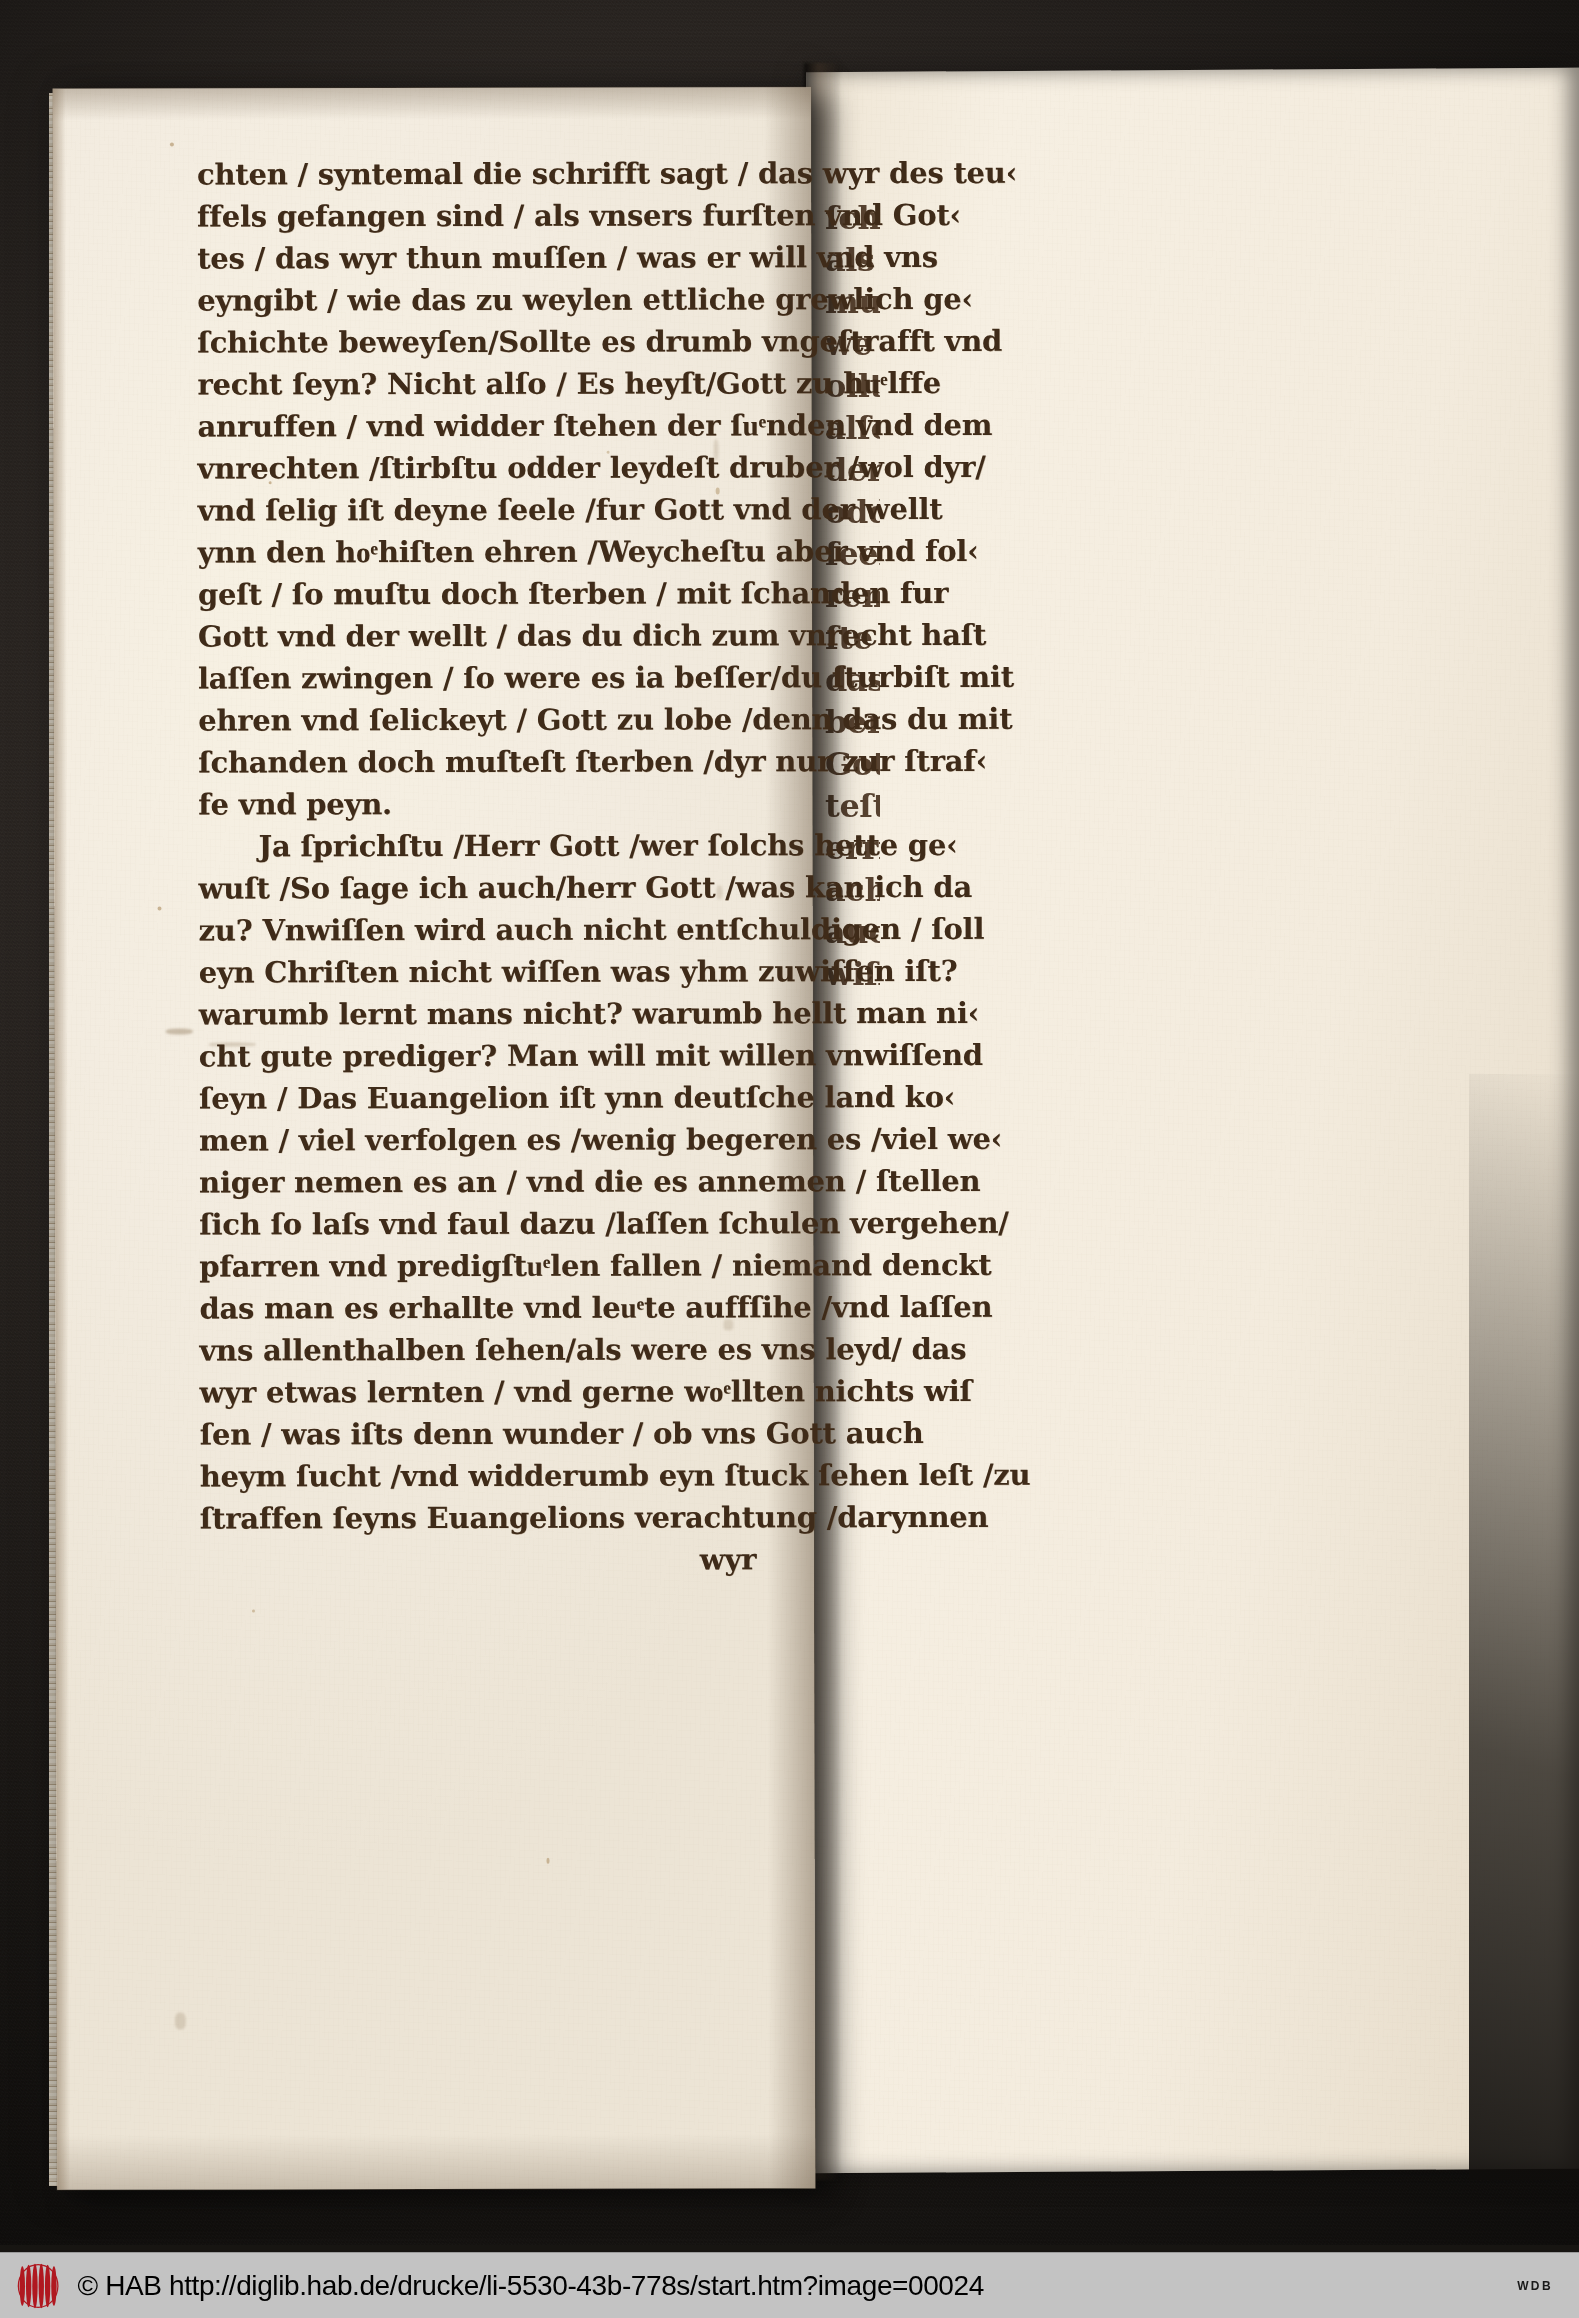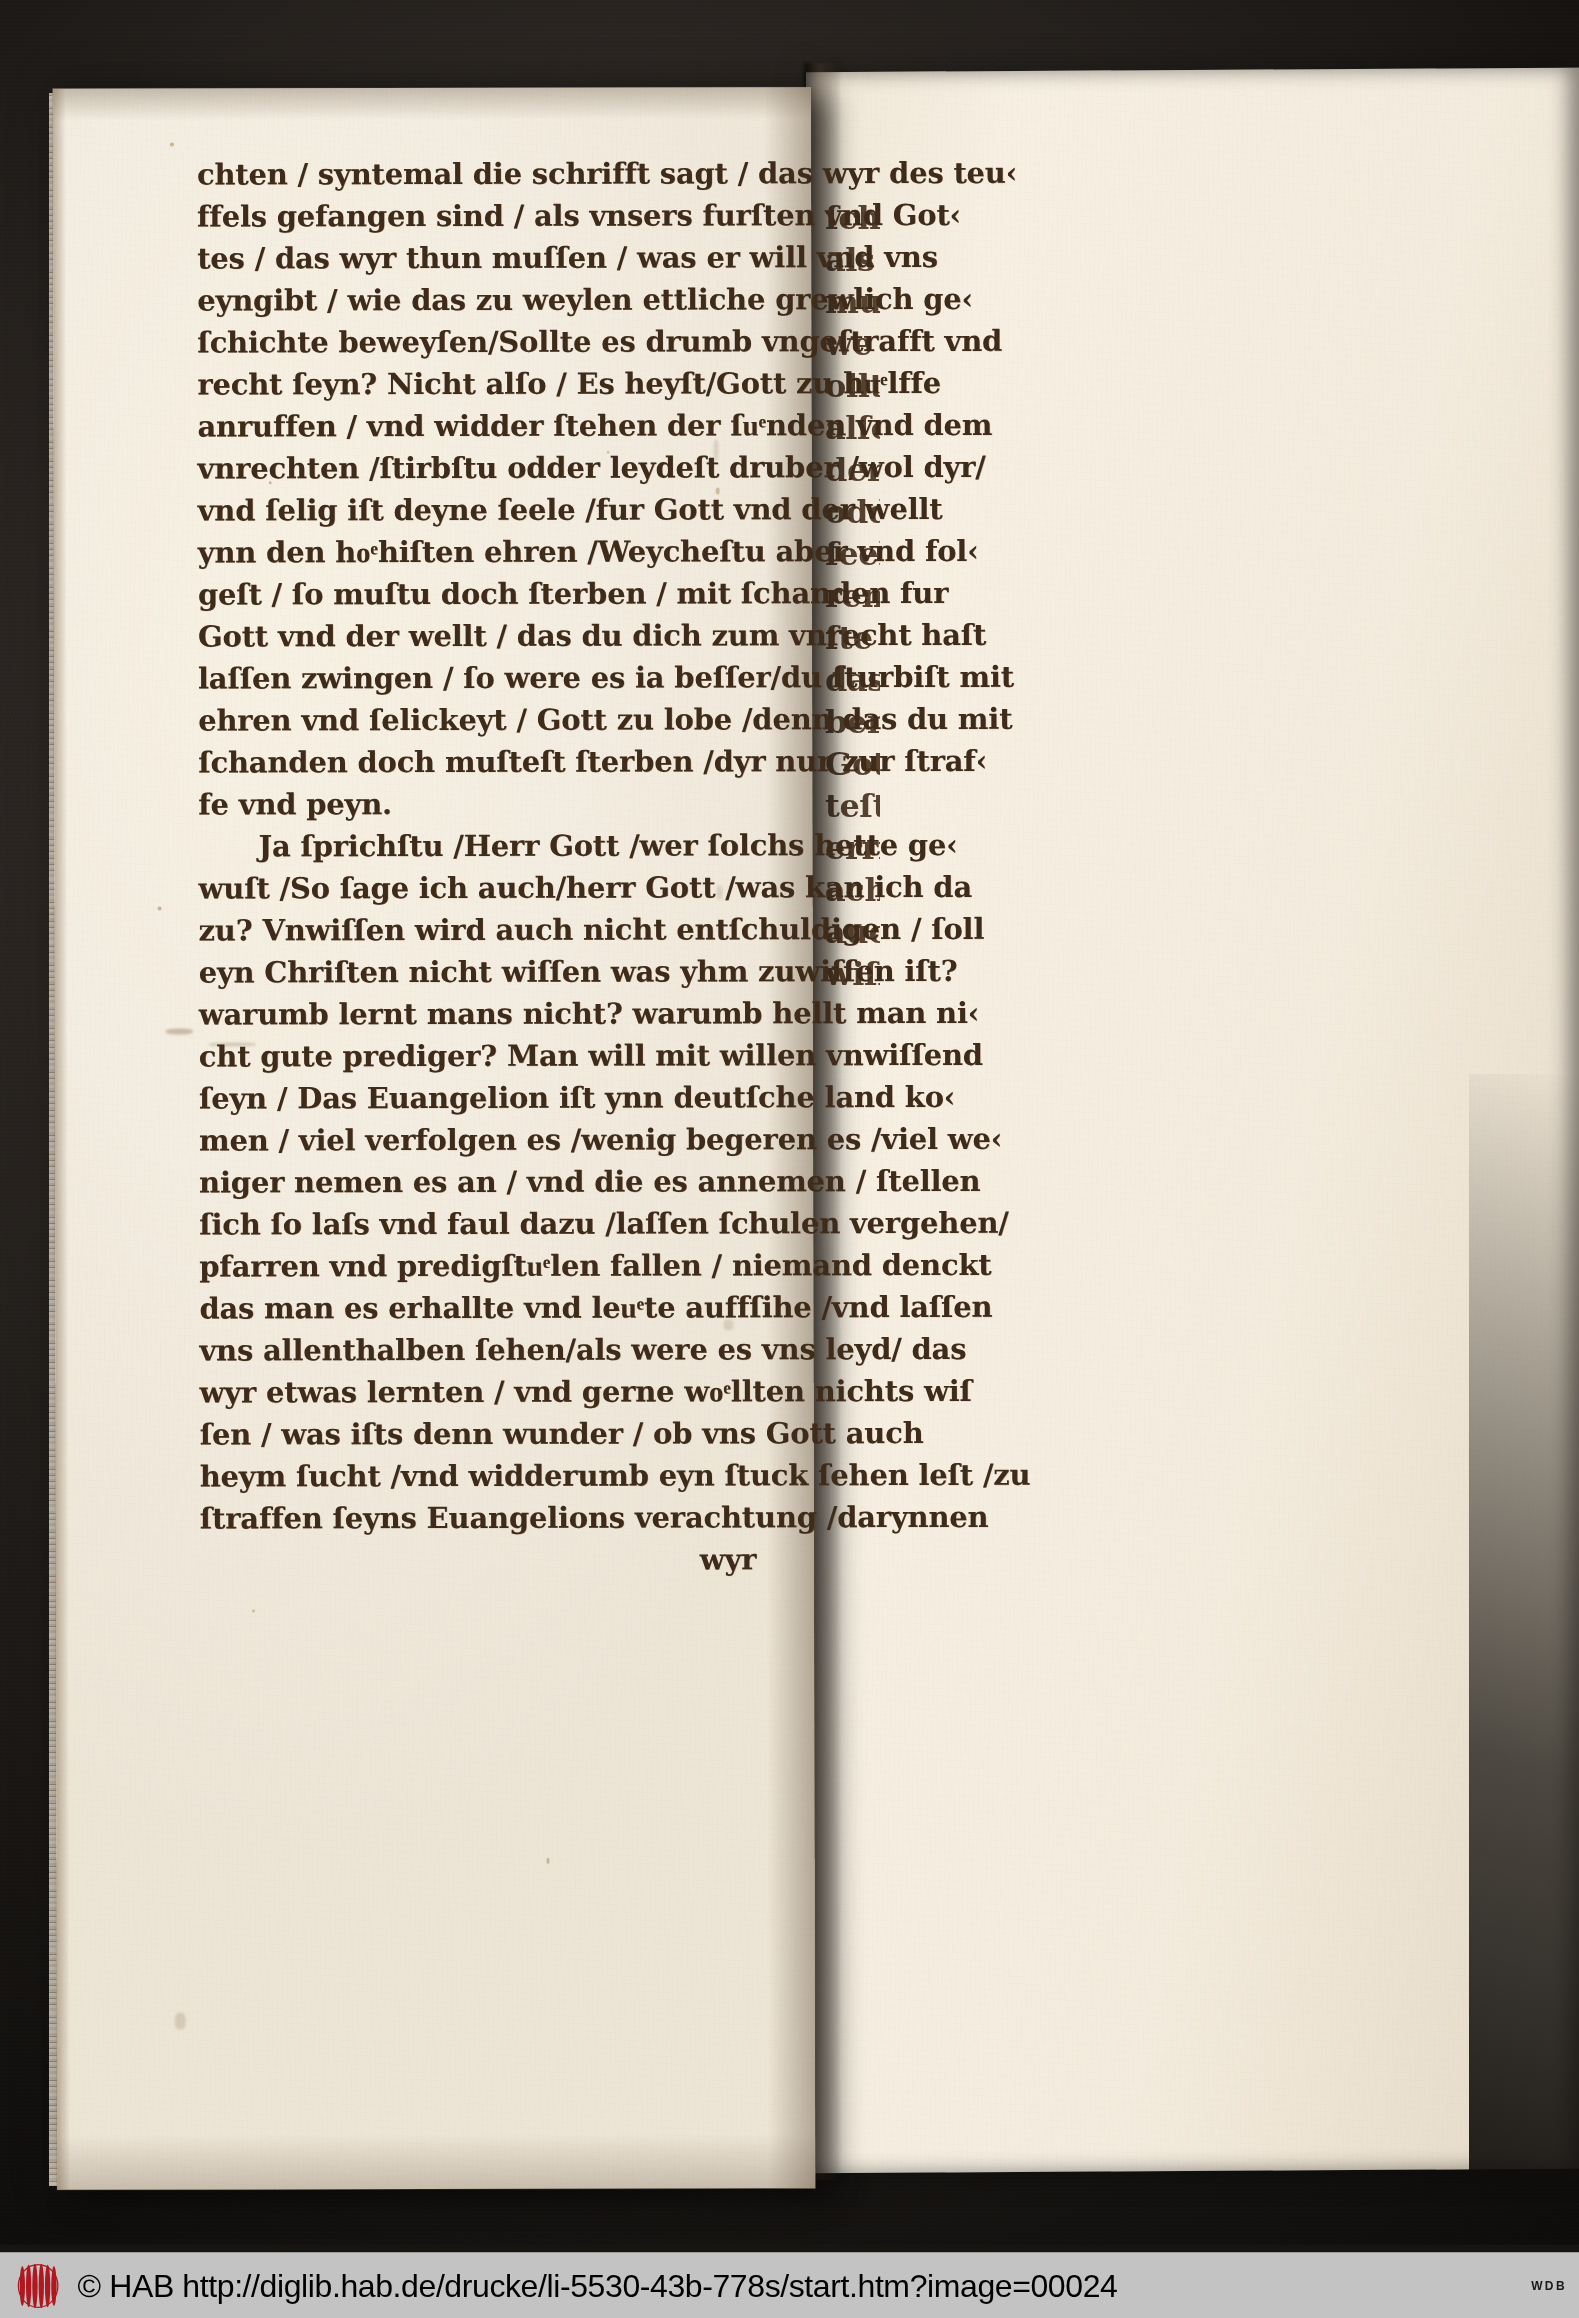--- a/index.html
+++ b/index.html
@@ -194,28 +194,28 @@
   }
   .hab-logo {
     width: 49px;
     height: 46px;
     margin-left: 16px;
     margin-right: 12.6px;
     flex: none;
   }
   .footer-text {
     font-family: "Liberation Sans", sans-serif;
-    font-size: 32px;
+    font-size: 28px;
     color: #000;
     letter-spacing: -0.4px;
     white-space: nowrap;
   }
   .footer-wdb {
     margin-left: auto;
-    margin-right: 13px;
+    margin-right: 27px;
     font-family: "Liberation Sans", sans-serif;
     font-size: 12px;
     font-weight: 700;
     letter-spacing: 2.4px;
     color: #1a1a1a;
   }
   .footer-dark-strip {
     position: absolute;
     left: 0;
     bottom: 66px;

